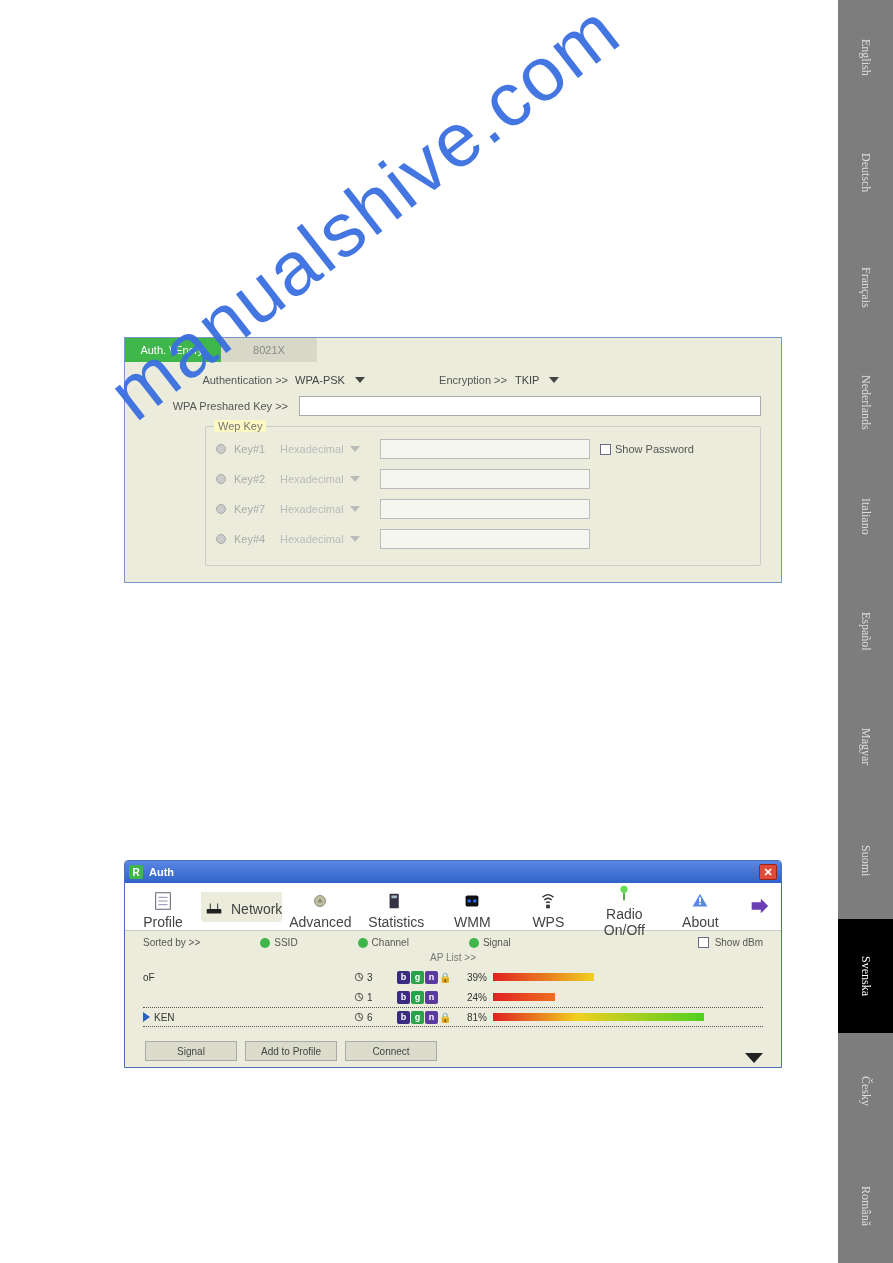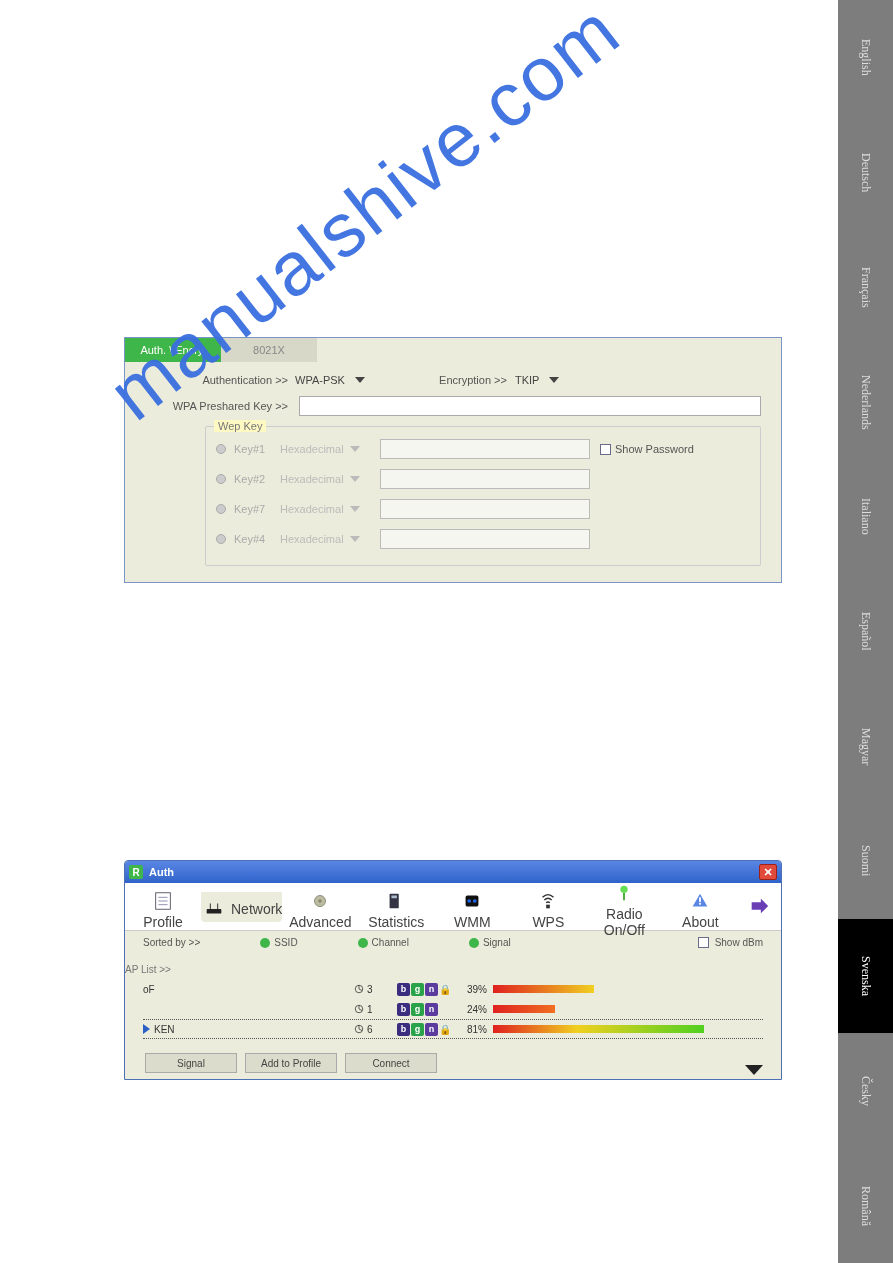--- a/index.html
+++ b/index.html
@@ -52,21 +52,21 @@
 .toolbar { height: 48px; background: #fff; display: flex; align-items: center; border-bottom: 1px solid #ccc; }
 .tbtn { flex: 0 0 76px; text-align: center; font-size: 14px; color: #444; padding-top: 4px; justify-content: center; }
 .tbtn.sel { background: #ececdc; border-radius: 0 0 4px 4px; }
 .tbtn .ic { height: 26px; display: flex; align-items: center; justify-content: center; }
 .tbtn svg { width: 26px; height: 22px; }
 .arrow-nav { margin-left: auto; margin-right: 8px; }
 .arrow-nav svg { width: 28px; height: 22px; }
 .sortbar { display: flex; align-items: center; padding: 6px 18px 2px 18px; font-size: 10px; color: #555; }
 .rd { width: 10px; height: 10px; border-radius: 50%; background: #3fb64a; margin-right: 4px; display: inline-block; }
 .sortbar .gap { width: 60px; }
-.aplist-lbl { text-align: left; font-size: 10px; color: #777; margin-top: 14px; }
+.aplist-lbl { text-align: center; font-size: 10px; color: #777; margin-top: 2px; }
 .ap-rows { padding: 4px 18px 40px 18px; position: relative; }
 .ap-row { display: flex; align-items: center; height: 20px; font-size: 10px; color: #333; }
 .ap-row.dotted { border-top: 1px dotted #555; border-bottom: 1px dotted #555; }
 .ap-ssid { width: 210px; display: flex; align-items: center; }
 .ap-ssid .tri-r { width: 0; height: 0; border-top: 5px solid transparent; border-bottom: 5px solid transparent; border-left: 7px solid #2a60c4; margin-right: 4px; }
 .ap-ch { width: 44px; display: flex; align-items: center; gap: 2px; }
 .ap-ch svg { width: 12px; height: 12px; }
 .ap-modes { width: 60px; display: flex; gap: 1px; align-items: center; }
 .mdot { width: 13px; height: 13px; border-radius: 2px; display: flex; align-items: center; justify-content: center; color: #fff; font-size: 9px; font-weight: bold; }
 .mb { background: #3a2c7e; }

